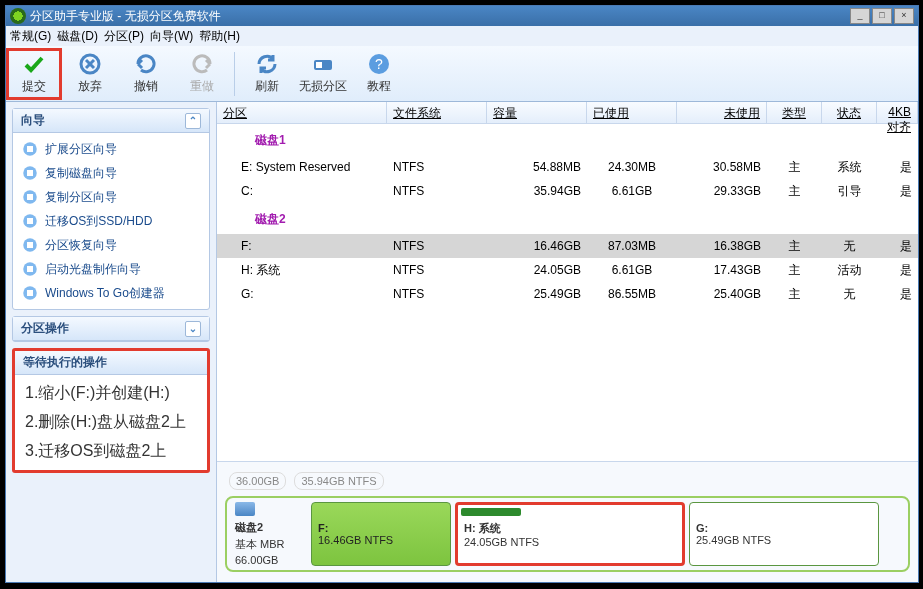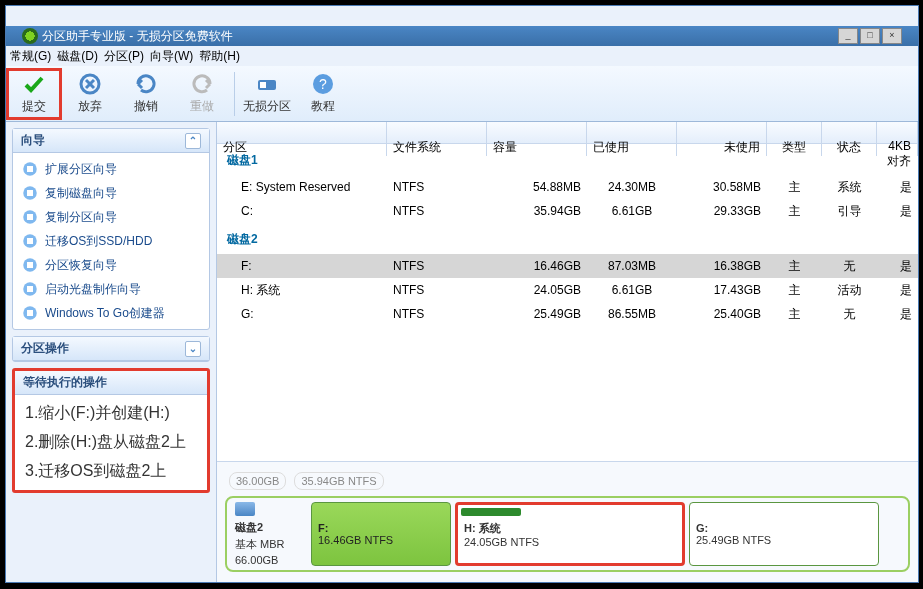--- a/index.html
+++ b/index.html
@@ -1,18 +1,18 @@
 <!DOCTYPE html>
 <html><head>
 <meta charset="utf-8">
 <style>
 *{box-sizing:border-box;margin:0;padding:0;font-family:"Microsoft YaHei",Arial,sans-serif;}
 body{width:923px;height:589px;background:#000;position:relative;}
 .window{position:absolute;left:5px;top:5px;width:914px;height:578px;background:#eaf1fb;border:1px solid #4a7ab4;display:flex;flex-direction:column;}
-.titlebar{height:20px;background:linear-gradient(#4a86c5,#3a6fa8);display:flex;align-items:center;color:#fff;font-size:12px;padding:0 16px;margin-top:20px;}
+.titlebar{height:20px;background:linear-gradient(#4a86c5,#3a6fa8);display:flex;align-items:center;color:#fff;font-size:12px;padding:0 4px;}
 .titlebar .icon{width:16px;height:16px;margin-right:4px;border-radius:50%;background:radial-gradient(circle,#7ed321,#7ed321 40%,#2a6b1a 41%);}
 .titlebar .tspacer{flex:1;}
 .titlebar .winbtn{width:20px;height:16px;background:#d6d6d6;border:1px solid #888;margin-left:2px;font-size:9px;text-align:center;line-height:12px;color:#333;}
 .menubar{height:20px;background:#eaf1fb;display:flex;align-items:center;font-size:12px;padding:0 4px;gap:6px;}
 .menubar span{cursor:default;}
 .toolbar{height:56px;background:linear-gradient(#f4f9ff,#e0edfb);border-bottom:1px solid #9db8d9;display:flex;align-items:center;}
 .tbtn{display:flex;flex-direction:column;align-items:center;justify-content:center;width:56px;height:52px;font-size:12px;color:#333;}
 .tbtn.disabled{color:#aaa;}
 .tbtn .ic{width:24px;height:24px;margin-bottom:2px;}
 .tsep{width:1px;height:44px;background:#b9cee8;margin:0 4px;}
@@ -29,31 +29,31 @@
 .panel{border:1px solid #b4c8e4;border-radius:3px;background:#fff;}
 .panel-hdr{height:24px;background:linear-gradient(#f4f9ff,#d6e6f9);display:flex;align-items:center;justify-content:space-between;padding:0 8px;font-size:12px;font-weight:bold;color:#2b4f7d;border-bottom:1px solid #b4c8e4;}
 .panel-hdr .chev{width:16px;height:16px;border:1px solid #9db8d9;background:#fff;font-size:10px;text-align:center;line-height:14px;color:#4a86c5;border-radius:2px;}
 .panel-body{padding:4px 4px;}
 .wizitem{display:flex;align-items:center;gap:6px;height:24px;padding:0 4px;font-size:12px;color:#1a4b8c;cursor:default;}
 .wizitem .wic{width:18px;height:18px;}
 .opitem{font-size:16px;color:#333;padding:4px 6px;}
 .panel.red{border:3px solid #e23b2e;}
 .content{flex:1;display:flex;flex-direction:column;background:#fff;border-left:1px solid #b4c8e4;}
 .colhdr{height:22px;display:flex;background:linear-gradient(#f8fbff,#e4eefb);border-bottom:1px solid #c8d7ec;font-size:12px;}
-.colhdr div{border-right:1px solid #c8d7ec;padding:17px 6px;text-align:left;}
+.colhdr div{border-right:1px solid #c8d7ec;padding:3px 6px;text-align:left;text-decoration:underline;}
 .c-part{width:170px;}
 .c-fs{width:100px;}
 .c-cap{width:100px;text-align:right;}
 .c-used{width:90px;text-align:center;}
 .c-free{width:90px;text-align:right!important;}
 .c-type{width:55px;text-align:center!important;}
 .c-stat{width:55px;text-align:center!important;}
 .c-4k{flex:1;text-align:right!important;}
 .plist{flex:1;overflow:auto;font-size:12px;}
-.dgroup{font-weight:bold;padding:8px 10px 6px;color:#0369a1;}
+.dgroup{font-weight:bold;padding:8px 10px 6px;color:#a21caf;margin-left:28px;}
 .prow{display:flex;height:24px;align-items:center;}
 .prow.sel{background:#d6d6d6;}
 .prow div{padding:0 6px;}
 .prow .c-part{padding-left:24px;}
 .diskbar-wrap{border-top:1px solid #c8d7ec;padding:8px 8px 4px;background:#f6f9fd;}
 .dgrp{display:flex;border:2px solid #9bcf62;border-radius:8px;padding:4px;margin-bottom:6px;gap:4px;align-items:stretch;min-height:54px;}
 .dlabel{width:76px;font-size:11px;color:#333;display:flex;flex-direction:column;justify-content:center;gap:2px;padding-left:4px;}
 .dlabel .di{width:20px;height:14px;background:linear-gradient(#8ab8e8,#4a86c5);border-radius:2px;margin-bottom:2px;}
 .dpart{flex:0 0 auto;border:1px solid #5a9640;border-radius:4px;padding:4px 6px;font-size:11px;color:#333;display:flex;flex-direction:column;justify-content:center;background:#fff;position:relative;}
 .dpart.sel{background:linear-gradient(#9ad85a,#7dc43f);color:#222;}
@@ -111,20 +111,26 @@
     </div>
     <div class="tbtn disabled">
       <svg class="ic" viewBox="0 0 24 24">
           <path class="ic-redo" d="M20 12a8 8 0 1 0-3 6M20 12l-4-4M20 12l-4 4"></path>
         </svg>
       <span>重做</span>
     </div>
     <div class="tsep"></div>
     <div class="tbtn">
       <svg class="ic" viewBox="0 0 24 24">
+          <path class="ic-refresh" d="M4 12a8 8 0 0 1 14-5M20 12a8 8 0 0 1-14 5M18 3v5h-5M6 21v-5h5"></path>
+        </svg>
+      <span>刷新</span>
+    </div>
+    <div class="tbtn">
+      <svg class="ic" viewBox="0 0 24 24">
           <rect class="ic-disk" x="3" y="8" width="18" height="10" rx="2"></rect>
           <rect fill="#fff" x="5" y="10" width="6" height="6"></rect>
         </svg>
       <span>无损分区</span>
     </div>
     <div class="tbtn">
       <svg class="ic" viewBox="0 0 24 24">
           <circle class="ic-help" cx="12" cy="12" r="10"></circle>
           <text x="12" y="17" font-size="14" fill="#fff" text-anchor="middle">?</text>
         </svg>

